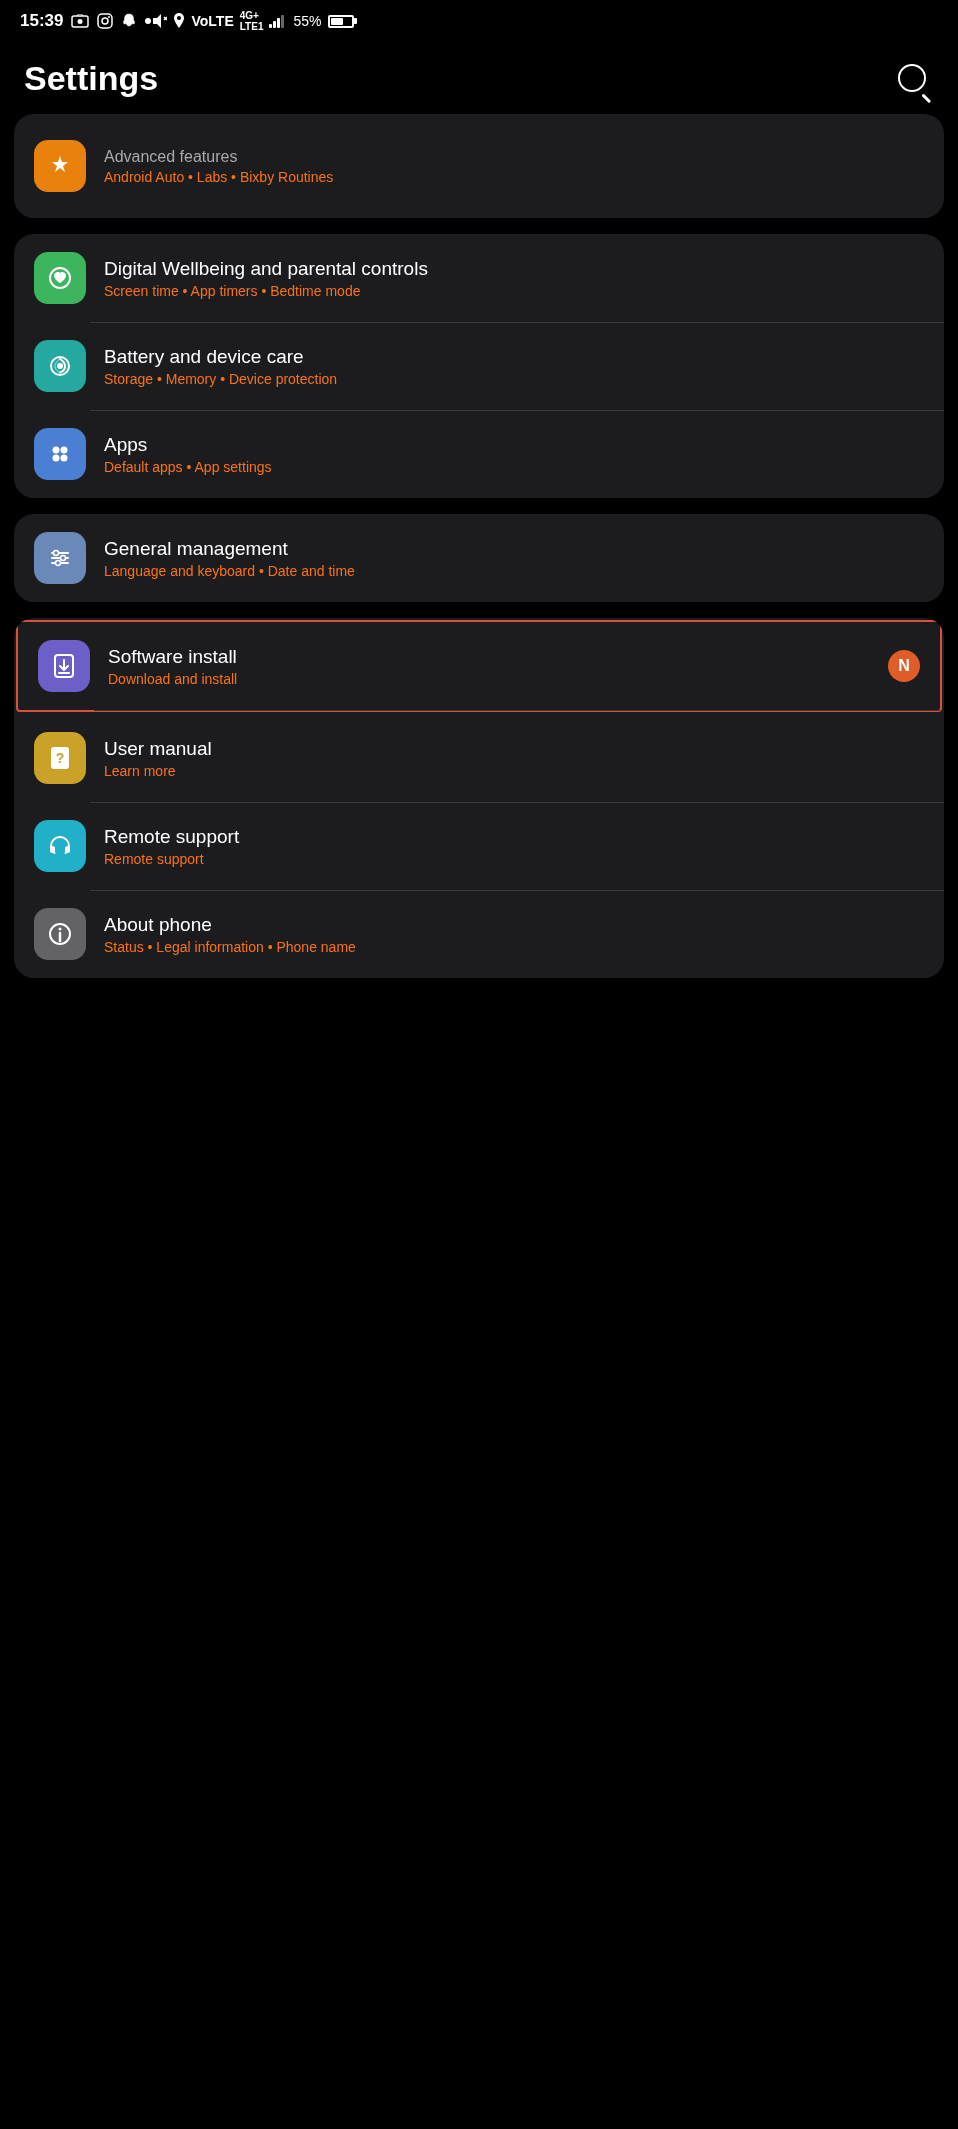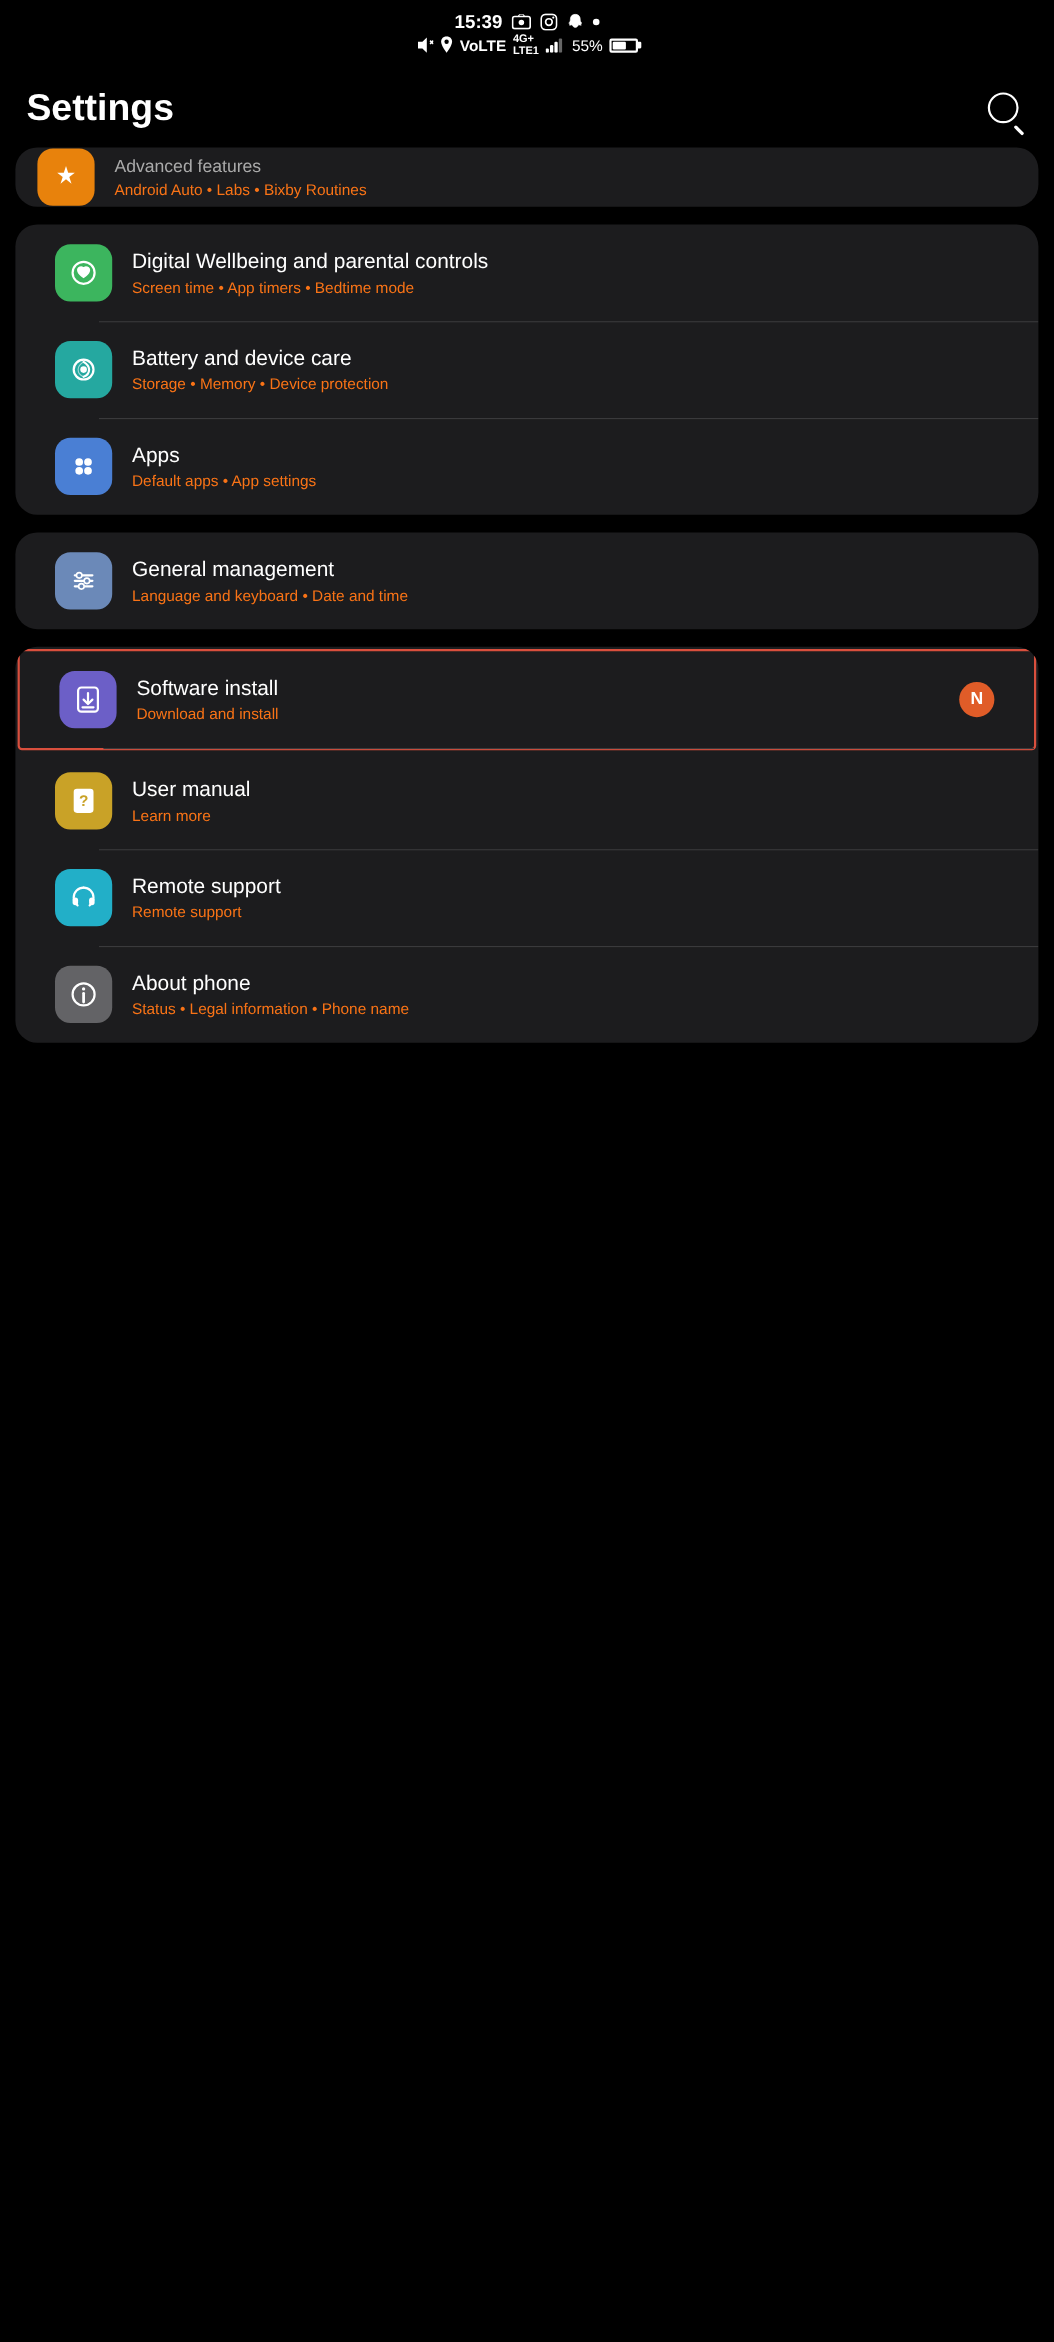--- a/index.html
+++ b/index.html
@@ -8,26 +8,24 @@
       color: #fff;
       font-family: 'Segoe UI', sans-serif;
       width: 958px;
       min-height: 2129px;
       overflow-x: hidden;
     }
 
     
     .status-bar {
       display: flex;
-      justify-content: space-between;
       align-items: center;
       padding: 10px 20px 6px 20px;
       font-size: 15px;
       font-weight: 500;
-      flex-direction: column;
     }
     .status-left { display: flex; align-items: center; gap: 8px; }
     .status-right { display: flex; align-items: center; gap: 6px; font-size: 14px; }
     .status-time { font-size: 17px; font-weight: 600; }
     .battery-icon {
       display: inline-block;
       width: 26px;
       height: 13px;
       border: 2px solid #fff;
       border-radius: 2px;
@@ -102,21 +100,21 @@
     .settings-group {
       background: #1c1c1e;
       border-radius: 20px;
       margin-bottom: 16px;
       overflow: hidden;
     }
 
     .settings-item {
       display: flex;
       align-items: center;
-      padding: 18px 36px;
+      padding: 18px 20px;
       cursor: pointer;
       position: relative;
     }
     .settings-item:not(:last-child)::after {
       content: '';
       position: absolute;
       bottom: 0;
       left: 76px;
       right: 0;
       height: 0.5px;
@@ -173,21 +171,21 @@
       font-size: 16px;
       font-weight: 700;
       color: #fff;
     }
 
     
     .top-partial {
       background: #1c1c1e;
       border-radius: 20px;
       margin-bottom: 16px;
-      padding: 1px 20px;
+      padding: 26px 20px;
       display: flex;
       align-items: center;
       overflow: hidden;
     }
     .top-partial .item-title {
       font-size: 16px;
       color: #aaa;
     }
   </style>
 </head>

